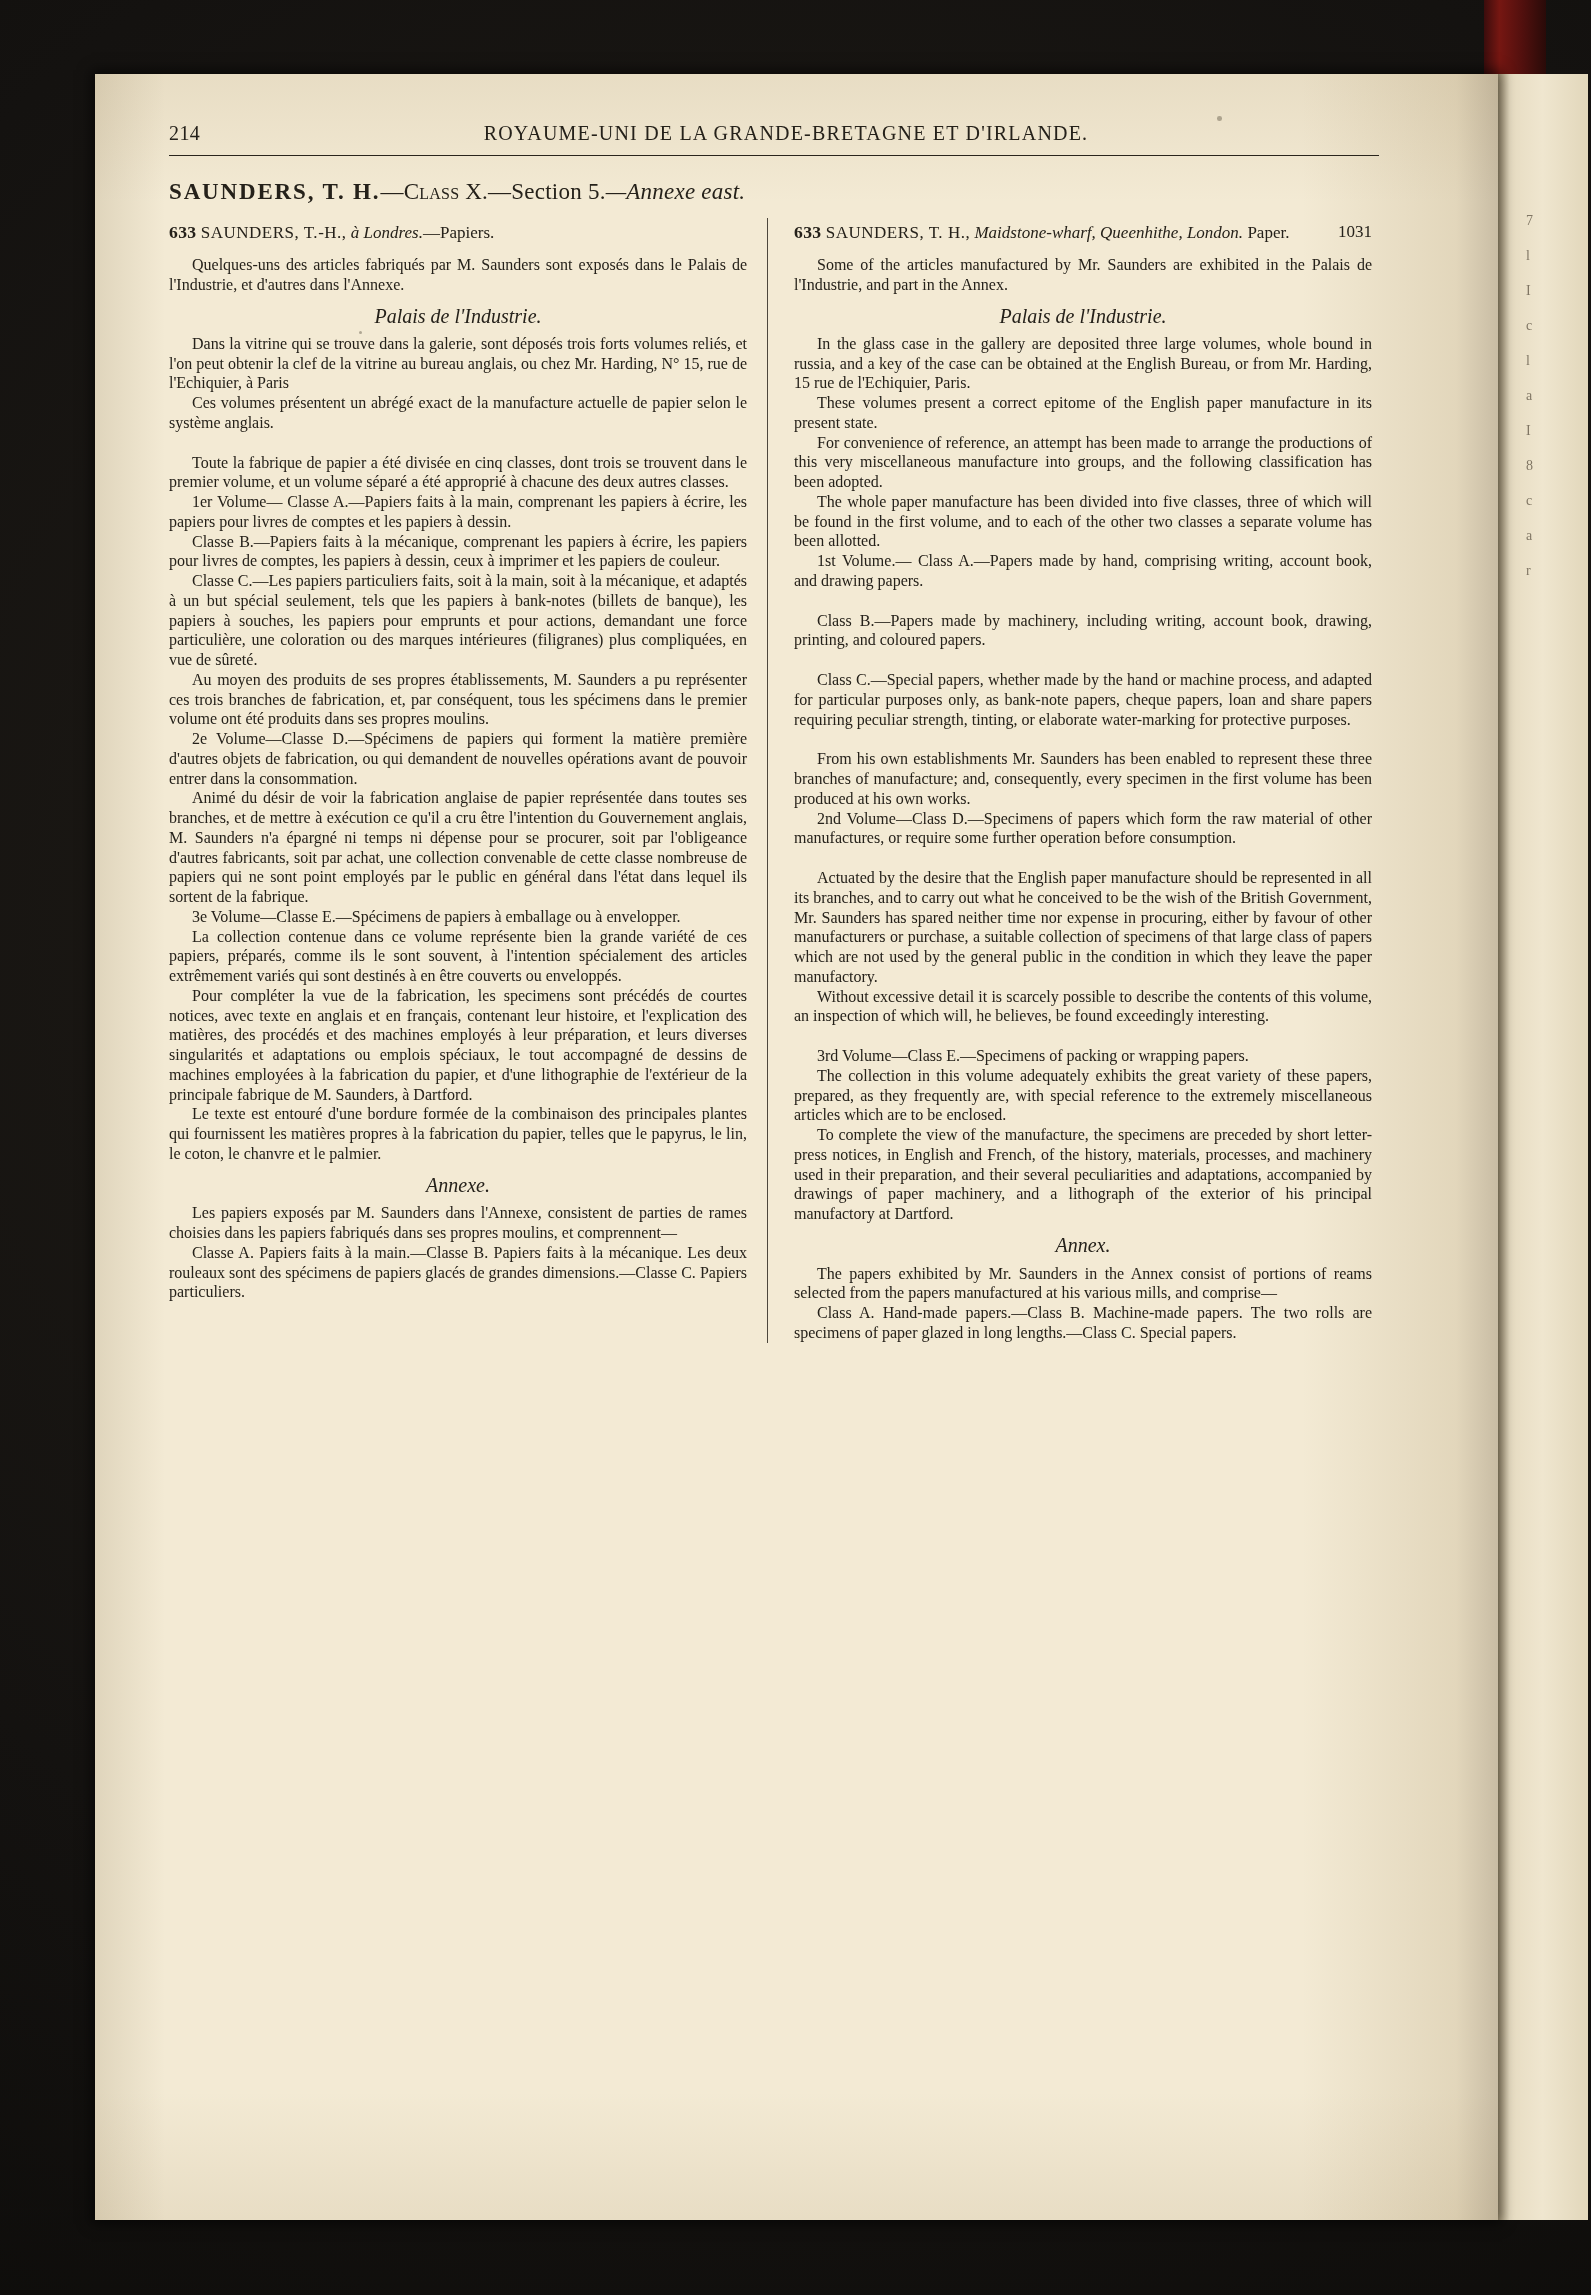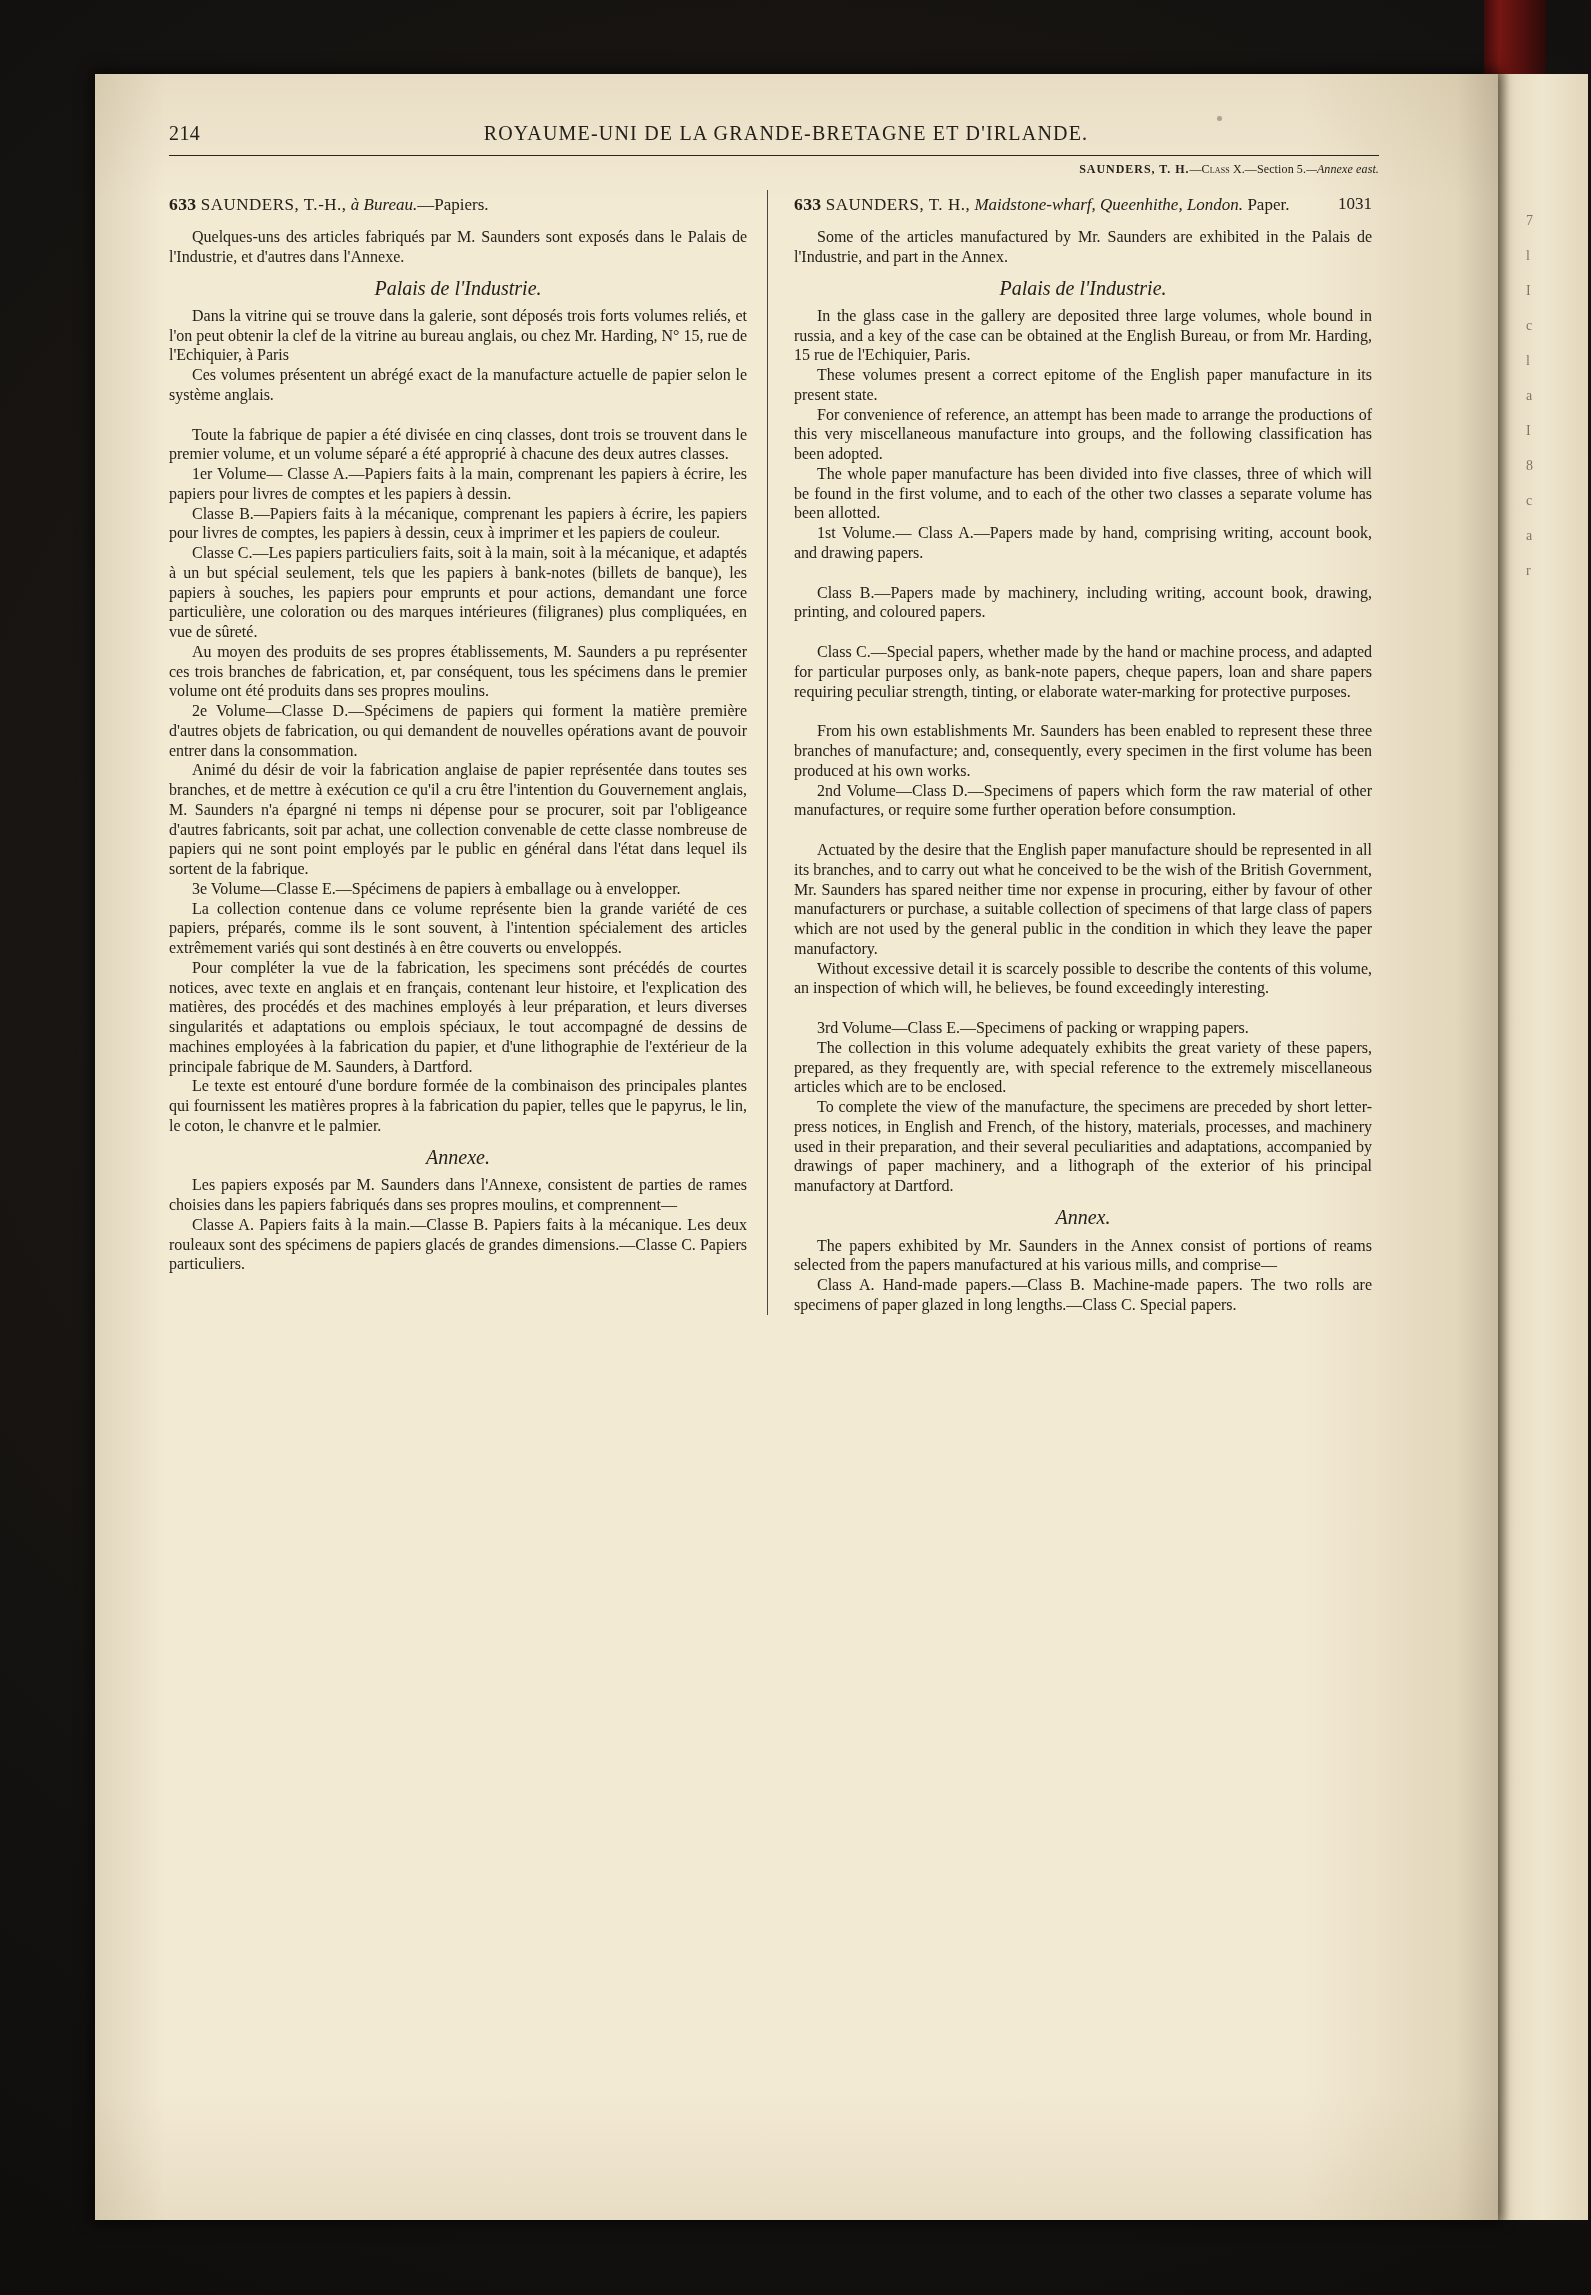--- a/index.html
+++ b/index.html
@@ -103,23 +103,23 @@
     font-size: 20px;
     letter-spacing: 0.06em;
     padding-right: 47px;
   }
   .rule {
     margin-top: 9.5px;
     border-top: 1.4px solid #2a251d;
     width: 100%;
   }
   .section-head {
-    text-align: right;
-    margin-top: 6px;
-    font-size: 12px;
+    text-align: left;
+    margin-top: 23px;
+    font-size: 23px;
     letter-spacing: 0.01em;
   }
   .section-head b { letter-spacing: 0.08em; }
   .smallcaps { font-variant: small-caps; }
   .ital { font-style: italic; }
 
   .cols {
     display: flex;
     margin-top: 17.6px;
     position: relative;
@@ -202,21 +202,21 @@
       <b>SAUNDERS, T. H.</b><span class="smallcaps">—Class X.</span><span>—Section 5.</span><span class="ital">—Annexe east.</span>
     </div>
 
     <div class="cols">
       <div class="col-divider"></div>
 
       <div class="col left">
         <div class="entry-head">
           <span class="num">633</span>
           <span class="nm">SAUNDERS, T.-H.,</span>
-          <span class="ital">à Bureau.</span><span>—Papiers.</span>
+          <span class="ital">à Londres.</span><span>—Papiers.</span>
         </div>
 
         <p>Quelques-uns des articles fabriqués par M. Saunders sont exposés dans le Palais de l'Industrie, et d'autres dans l'Annexe.</p>
 
         <div class="center-ital">Palais de l'Industrie.</div>
 
         <p>Dans la vitrine qui se trouve dans la galerie, sont déposés trois forts volumes reliés, et l'on peut obtenir la clef de la vitrine au bureau anglais, ou chez Mr. Harding, N° 15, rue de l'Echiquier, à Paris</p>
         <p>Ces volumes présentent un abrégé exact de la manufacture actuelle de papier selon le système anglais.</p>
         <p class="gap">Toute la fabrique de papier a été divisée en cinq classes, dont trois se trouvent dans le premier volume, et un volume séparé a été approprié à chacune des deux autres classes.</p>
         <p>1er Volume— Classe A.—Papiers faits à la main, comprenant les papiers à écrire, les papiers pour livres de comptes et les papiers à dessin.</p>

